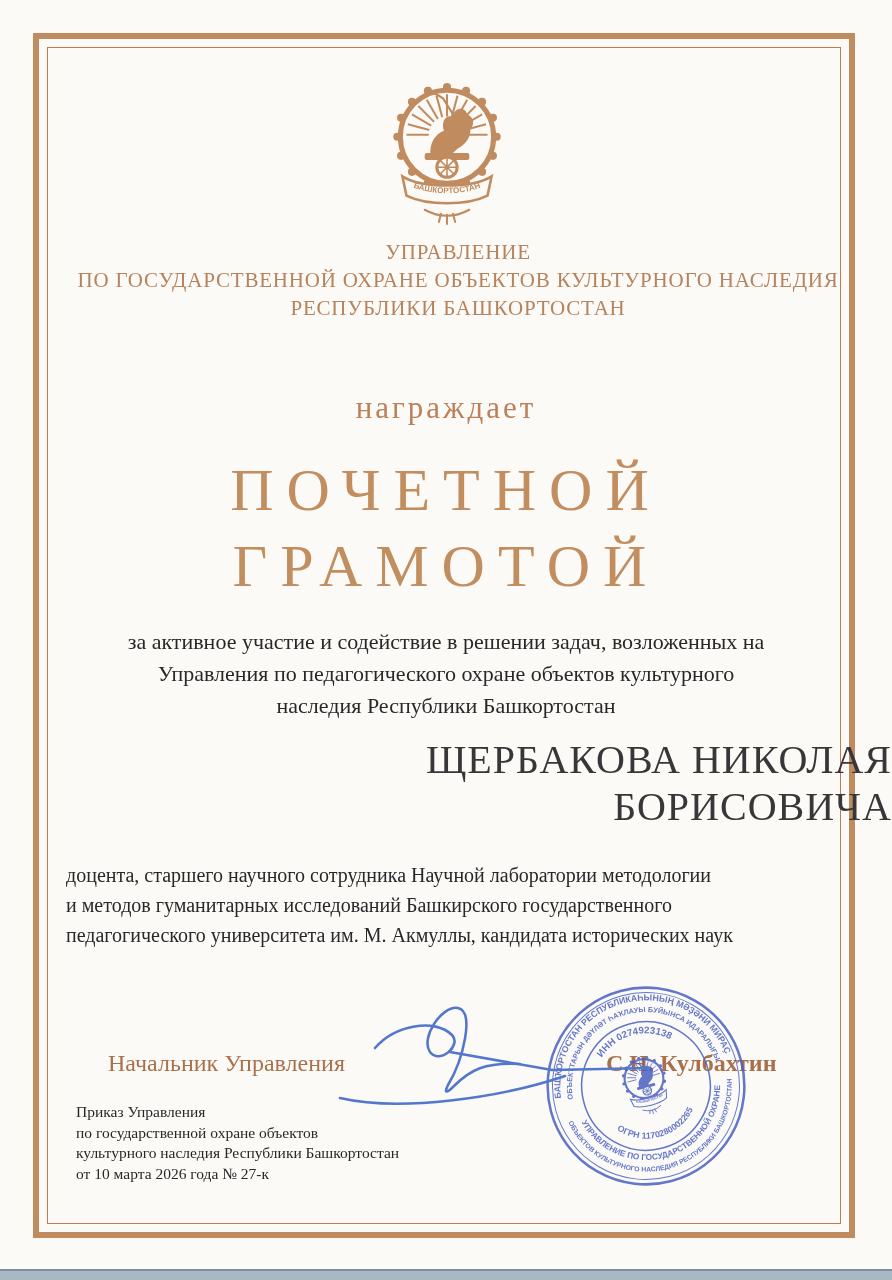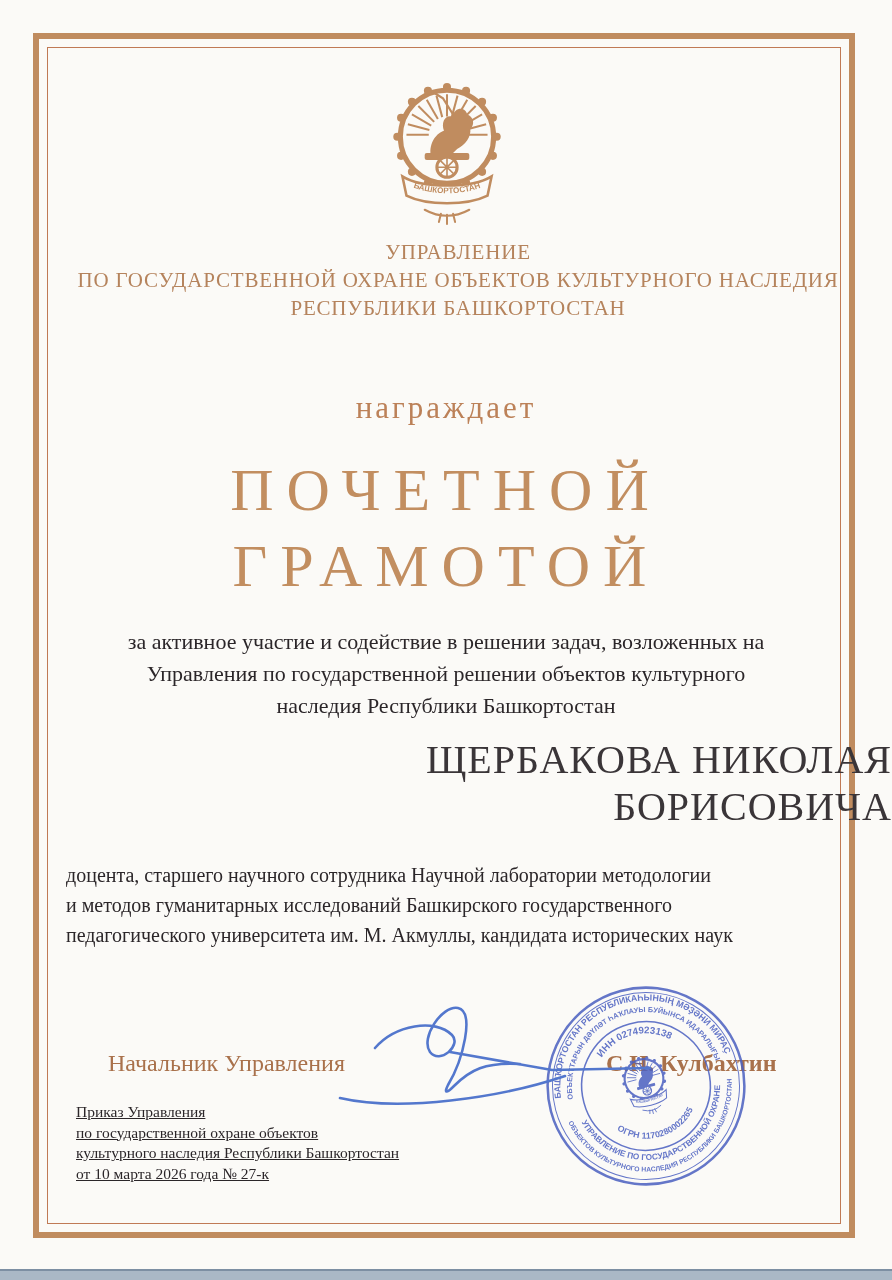--- a/index.html
+++ b/index.html
@@ -65,21 +65,21 @@
     position:absolute;left:534px;top:974px;width:224px;height:224px;
     color:#4a5fc0;opacity:0.85;z-index:2;
   }
   .stamp text{fill:currentColor;font-family:"Liberation Sans", sans-serif;font-weight:bold;}
   .signature-svg{
     position:absolute;left:320px;top:990px;width:340px;height:125px;
     z-index:3;
   }
   .order-ref{
     position:absolute;left:76px;top:1102px;
-    color:#2b2629;font-size:15.5px;line-height:20.5px;text-decoration:underline;
+    color:#2b2629;font-size:15.5px;line-height:20.5px;
   }
   .scan-strip{
     position:absolute;left:0;bottom:0;width:100%;height:9px;
     background:#aab8c6;border-top:2px solid #7d8fa3;
   }
 </style>
 </head>
 <body>
 
 <svg width="0" height="0" style="position:absolute" aria-hidden="true">
@@ -161,21 +161,21 @@
 
   <div class="award-action">награждает</div>
 
   <div class="award-title">
     <div>ПОЧЕТНОЙ</div>
     <div>ГРАМОТОЙ</div>
   </div>
 
   <div class="reason">
     <div>за активное участие и содействие в решении задач, возложенных на</div>
-    <div>Управления по государственной решении объектов культурного</div>
+    <div>Управления по педагогического охране объектов культурного</div>
     <div>наследия Республики Башкортостан</div>
   </div>
 
   <div class="recipient">
     <div>ЩЕРБАКОВА НИКОЛАЯ</div>
     <div>БОРИСОВИЧА</div>
   </div>
 
   <div class="description">
     <div>доцента, старшего научного сотрудника Научной лаборатории методологии</div>

